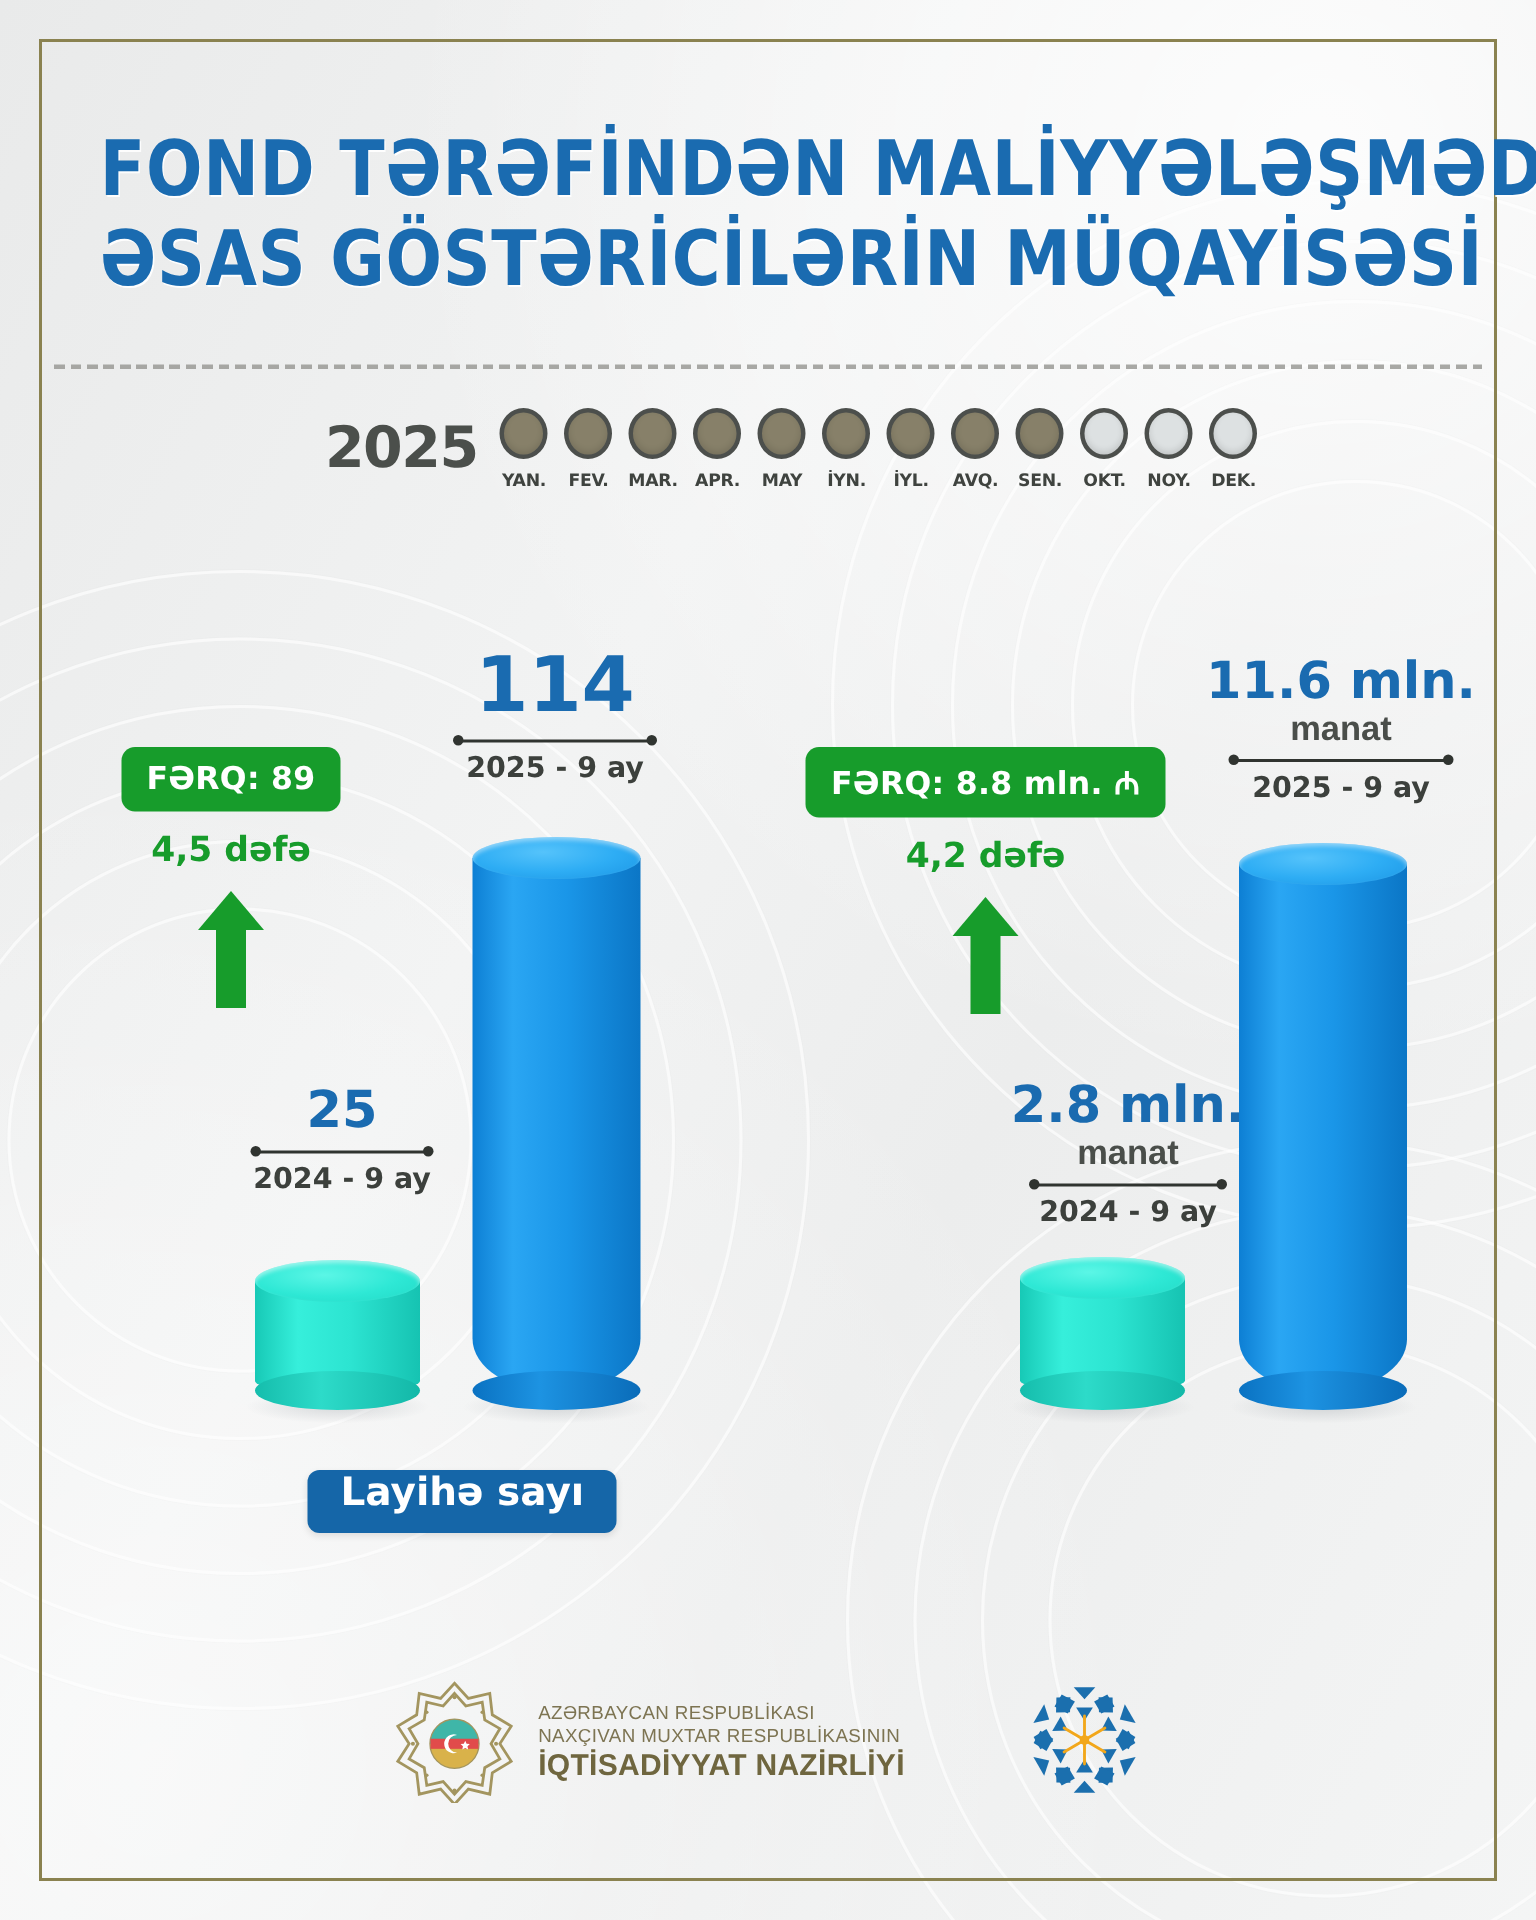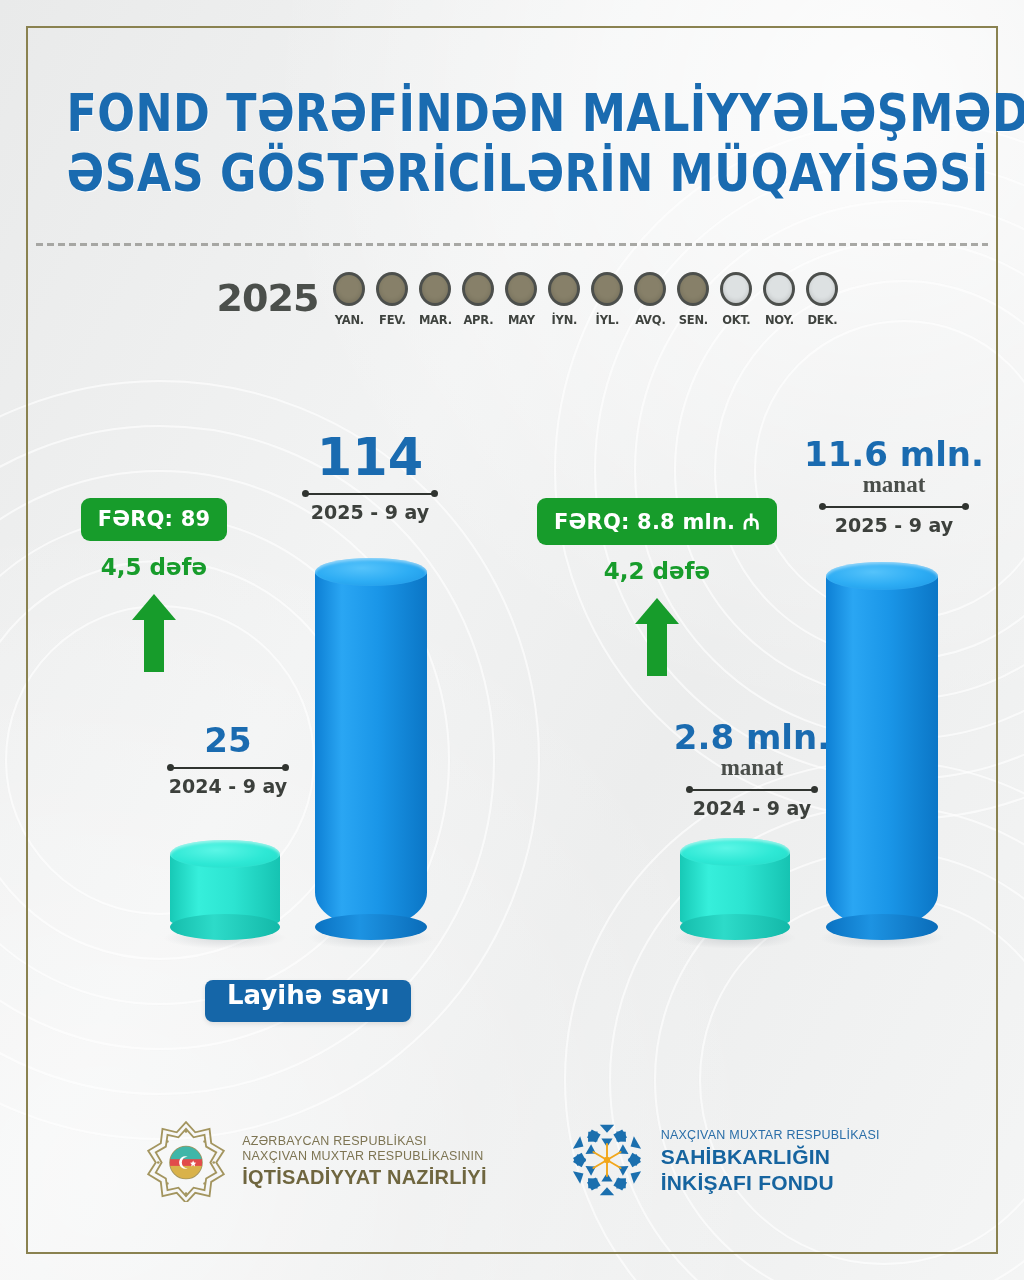--- a/index.html
+++ b/index.html
@@ -127,21 +127,21 @@
   .cal-value{
     font-family:"DejaVu Sans", sans-serif;
     font-weight:bold;
     color:#1a6bb0;
     line-height:1.02;
     white-space:nowrap;
   }
   .cal-value.big{ font-size:51px; }
   .cal-value.mid{ font-size:34px; }
   .cal-unit{
-    font-family:Liberation Serif, serif;
+    font-family:Liberation Sans, sans-serif;
     font-weight:bold; font-size:23px; color:#4a4e4a;
     margin-top:1px; line-height:1.05;
   }
   .cal-rule{
     position:relative;
     height:10px;
     margin:5px auto 2px;
   }
   .cal-rule .bar{
     position:absolute; left:4px; right:4px; top:4px;
@@ -497,21 +497,16 @@
               <line x1="0" y1="0" x2="17" y2="-10"></line>
               <line x1="0" y1="0" x2="17" y2="10"></line>
               <line x1="0" y1="0" x2="0" y2="20"></line>
               <line x1="0" y1="0" x2="-17" y2="10"></line>
               <line x1="0" y1="0" x2="-17" y2="-10"></line>
             </g>
             <circle cx="0" cy="0" r="4" fill="#f2a71b"></circle>
           </g>
         </svg>
       </span>
-      <div class="logo-text">
-        <div class="lt-small blue">NAXÇIVAN MUXTAR RESPUBLİKASI</div>
-        <div class="lt-big blue">SAHİBKARLIĞIN</div>
-        <div class="lt-big blue">İNKİŞAFI FONDU</div>
-      </div>
     </div>
 
   </div>
 </div>
 
 </body></html>

